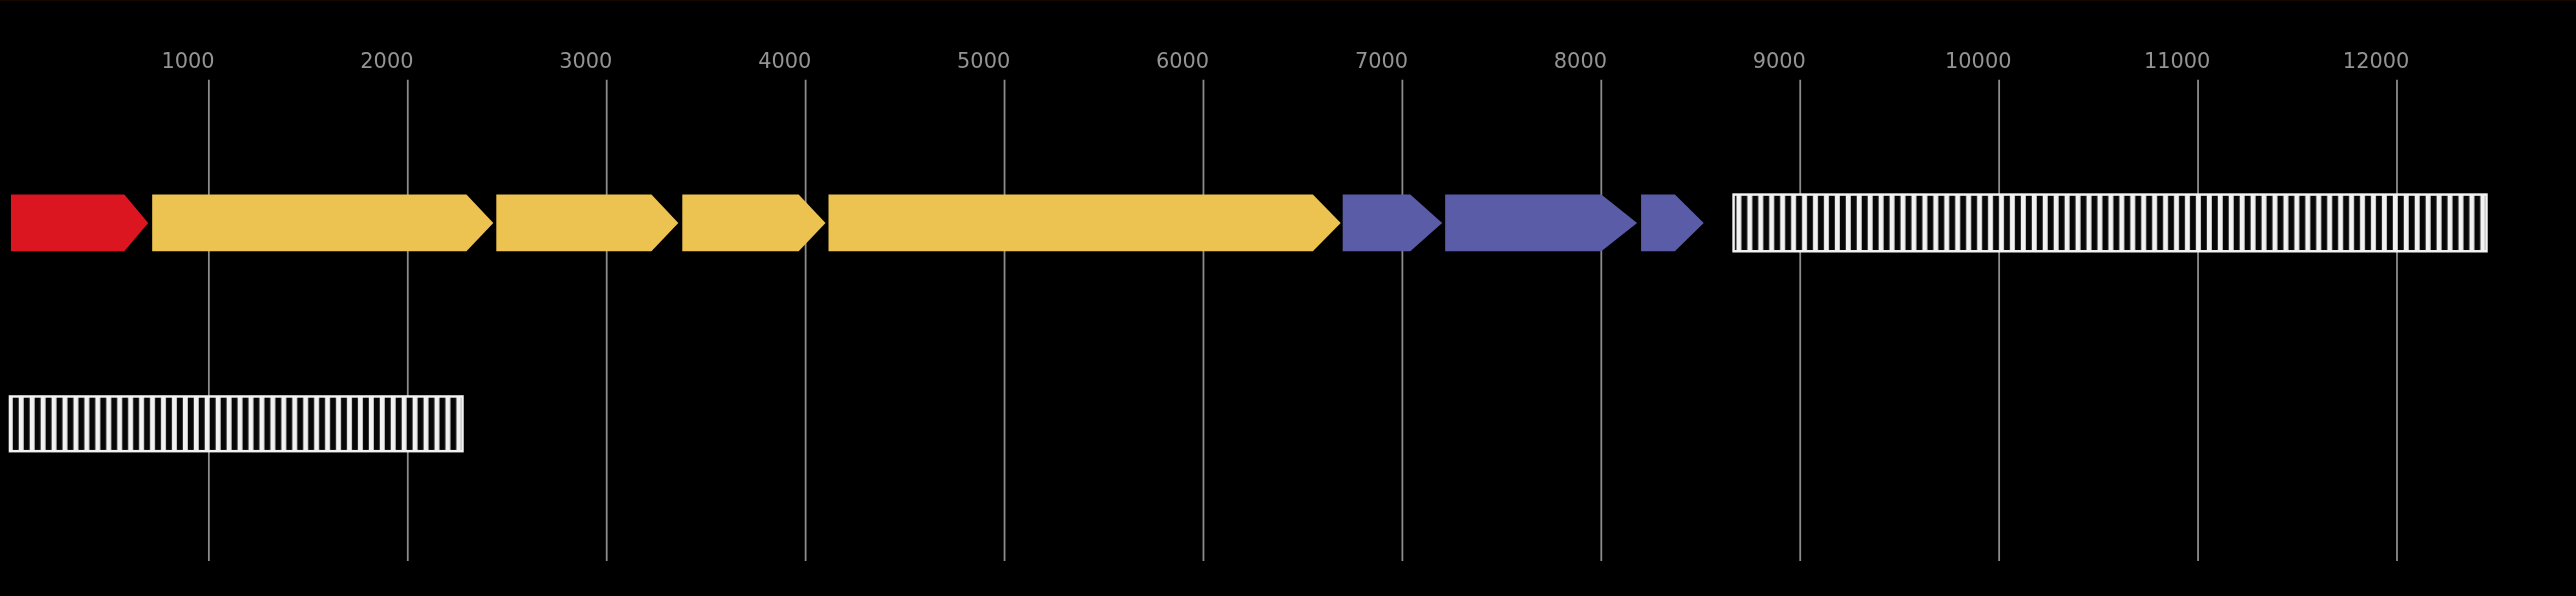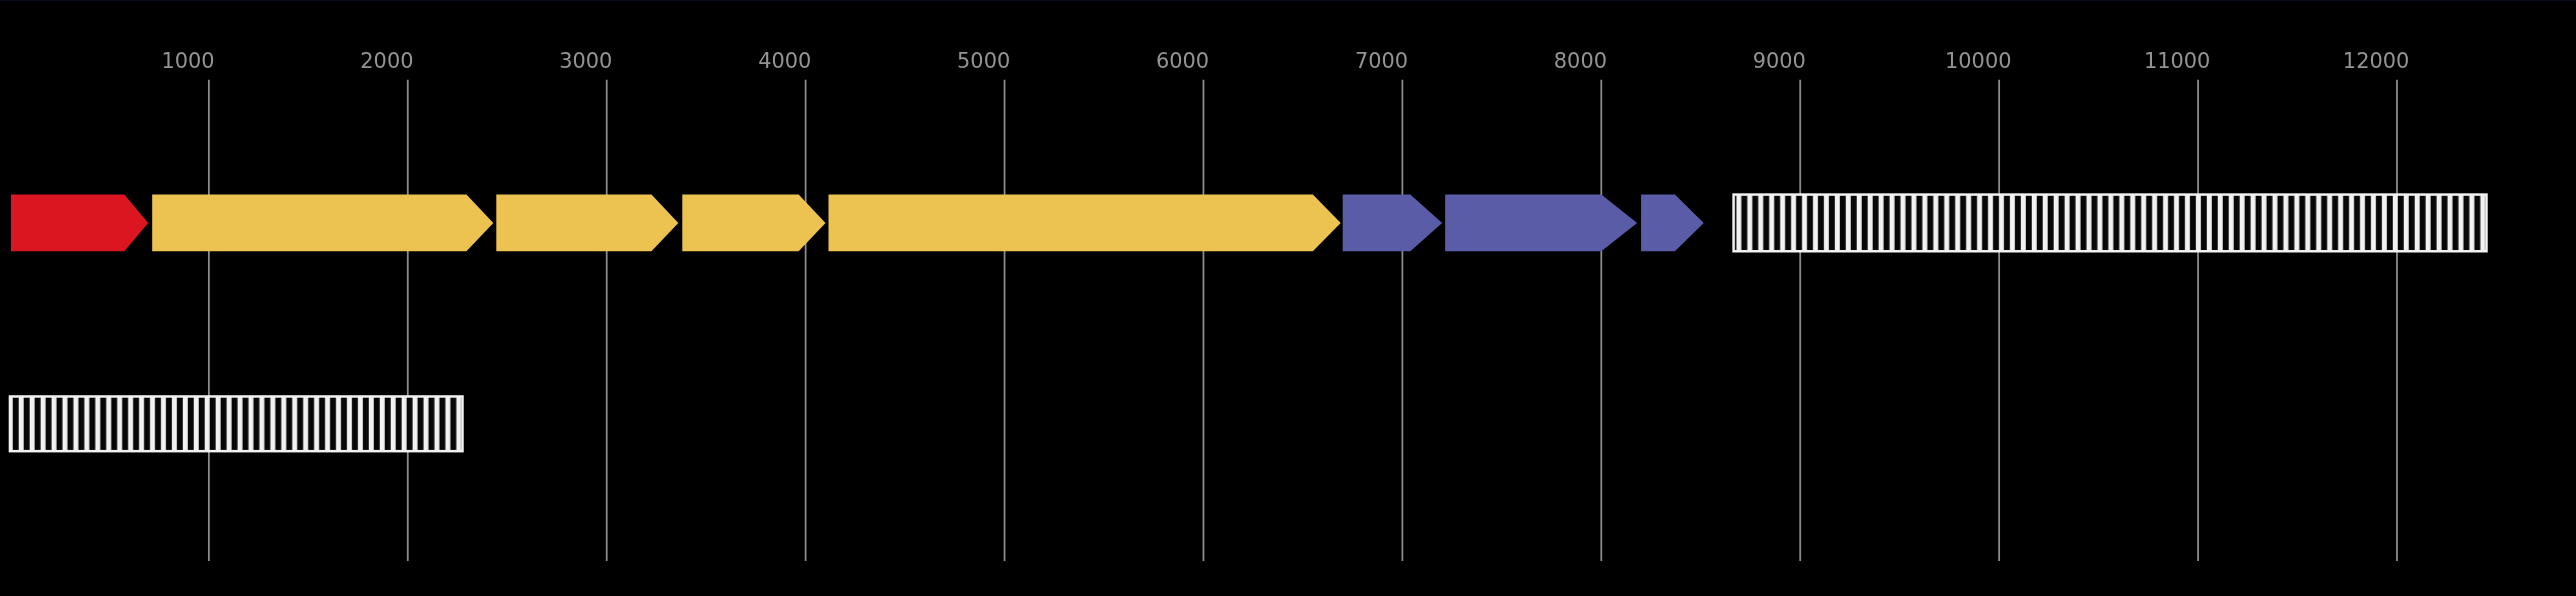--- a/index.html
+++ b/index.html
@@ -4,21 +4,21 @@
 <style>
   html, body {
     margin: 0;
     padding: 0;
     background: #000000;
   }
   #figure-root {
     position: relative;
     width: 2576px;
     height: 561px;
-    background: #1d4ed8;
+    background: #c2410c;
     overflow: hidden;
     font-family: "DejaVu Sans", sans-serif;
   }
   svg { display: block; }
   text {
     font-family: "DejaVu Sans", "Liberation Sans", sans-serif;
   }
 </style>
 </head>
 <body>

